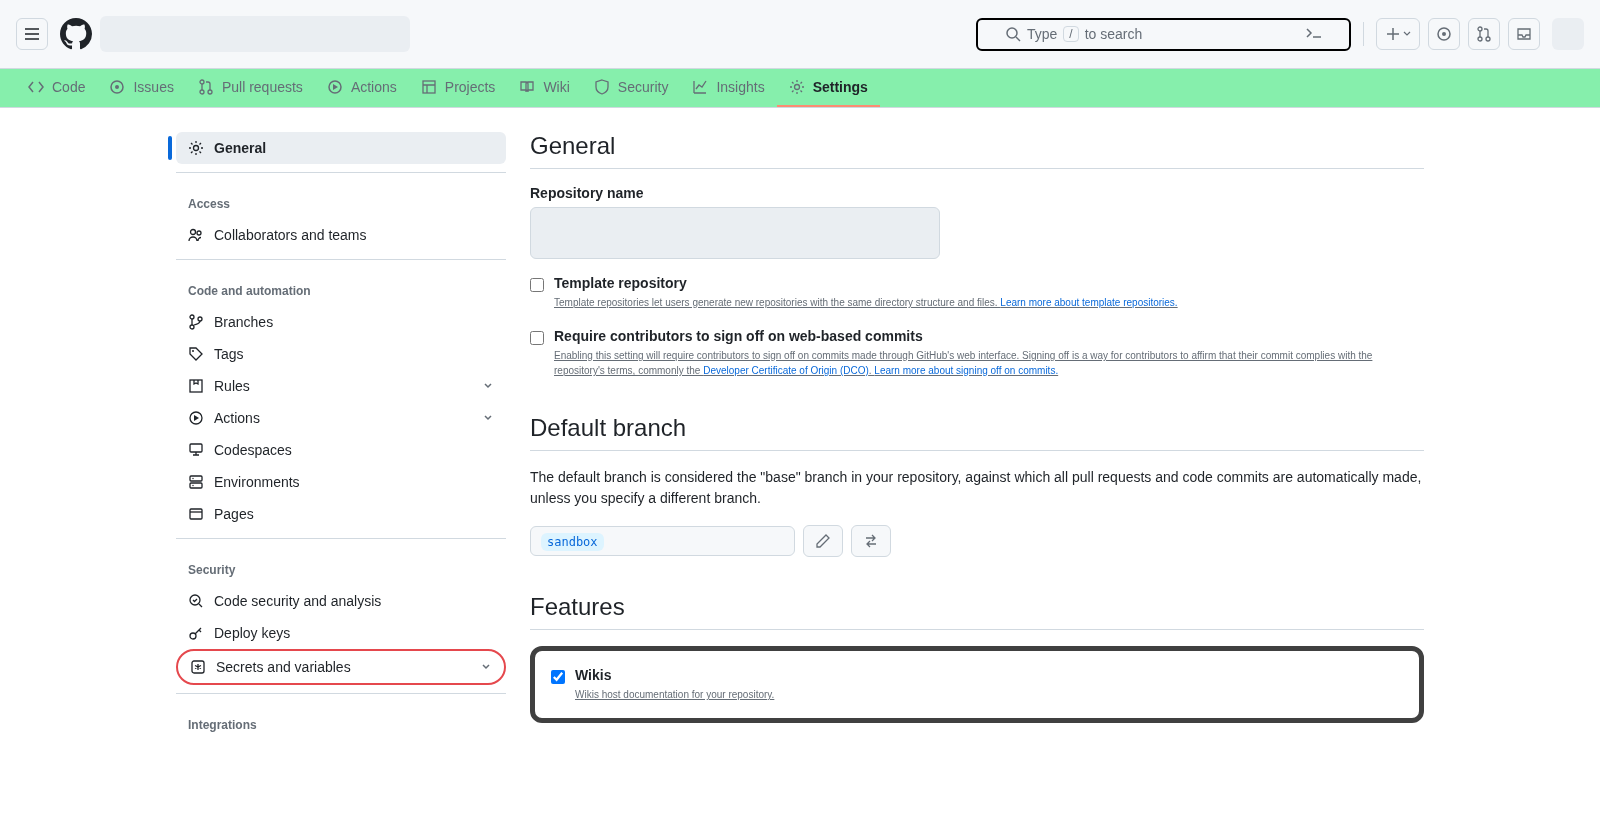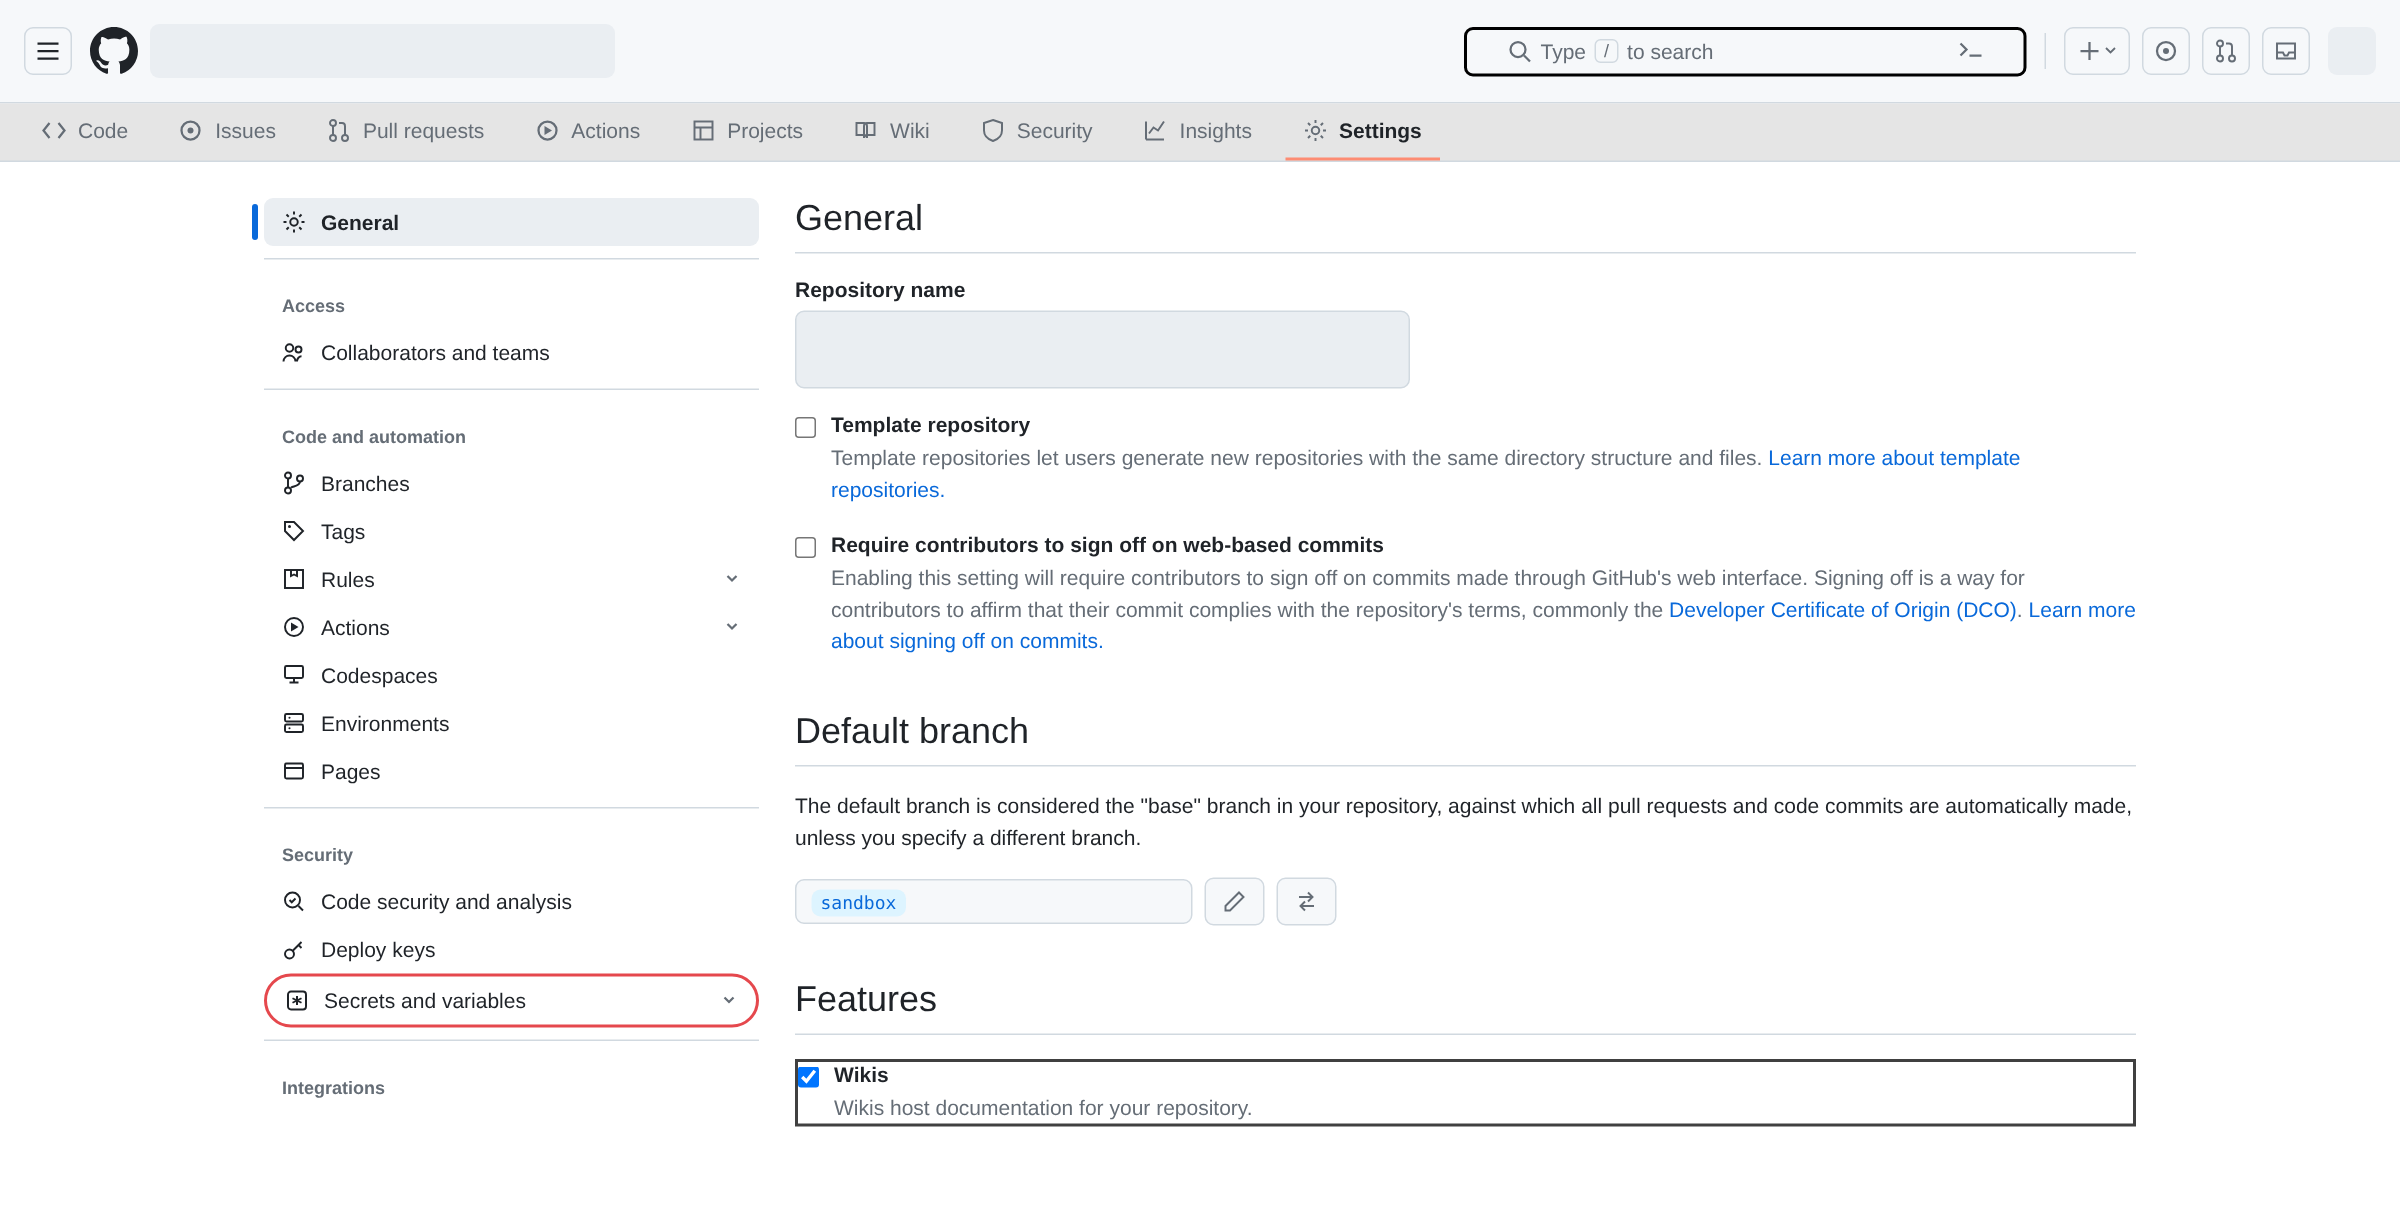--- a/index.html
+++ b/index.html
@@ -10,49 +10,49 @@
 .repo-crumb { width: 310px; height: 36px; background: #eaeef2; border-radius: 6px; }
 .topbar-right { margin-left: auto; display: flex; align-items: center; gap: 8px; }
 .search-box { display: flex; align-items: center; border: 2px solid #000000; border-radius: 6px; padding: 5px 27px; width: 375px; color: #656d76; gap: 6px; }
 .kbd { border: 1px solid #d1d9e0; border-radius: 4px; padding: 0 5px; font-size: 12px; color: #656d76; }
 .search-text { flex: 1; }
 .cmd-icon { color: #656d76; }
 .icon-btn { width: 32px; height: 32px; border: 1px solid #d1d9e0; border-radius: 6px; display: flex; align-items: center; justify-content: center; color: #656d76; cursor: pointer; background:#f6f8fa }
 .icon-btn.wide { width: 44px; gap:2px; }
 .vdiv { width:1px; height: 24px; background: #d1d9e0; margin: 0 4px; }
 .avatar-ph { width: 32px; height: 32px; background: #eaeef2; border-radius: 6px; margin-left: 4px;}
-.repo-nav { display: flex; padding: 0 16px; border-bottom: 1px solid #d1d9e0; background: #e5e5e5; gap: 10px; }
+.repo-nav { display: flex; padding: 0 16px; border-bottom: 1px solid #d1d9e0; background: #86efac; }
 .repo-nav-item { display: flex; align-items: center; gap: 8px; padding: 10px 12px; color: #656d76; cursor: pointer; border-bottom: 2px solid transparent; }
 .repo-nav-item.active { border-bottom: 2px solid #fd8c73; color: #1f2328; font-weight: 600; }
 .repo-nav-item svg { color: #656d76; }
 .main { display: flex; max-width: 1280px; margin: 0 auto; padding: 24px 16px; gap: 24px; }
 .sidebar { width: 330px; flex-shrink: 0; }
 .side-item { display: flex; align-items: center; gap: 10px; padding: 8px 12px; border-radius: 6px; cursor: pointer; color: #1f2328; }
 .side-item.active { background: #eaeef2; font-weight: 600; position: relative; }
 .side-item.active::before { content: ""; position: absolute; left: -8px; top: 4px; bottom: 4px; width: 4px; background: #0969da; border-radius: 2px; }
 .side-group-hd { font-size: 12px; font-weight: 600; color: #656d76; padding: 16px 12px 8px; }
 .side-sep { height: 1px; background: #d1d9e0; margin: 8px 0; }
 .side-item .chev { margin-left: auto; color: #656d76; }
 .highlight-box { border: 2px solid #e5484d; border-radius: 18px; }
 .content { flex: 1; }
 h2.section { font-size: 24px; font-weight: 400; padding-bottom: 8px; border-bottom: 1px solid #d1d9e0; margin-bottom: 16px; }
 .field-label { font-weight: 600; margin-bottom: 6px; display: block; }
 .text-input-ph { width: 410px; height: 52px; background: #eaeef2; border: 1px solid #d1d9e0; border-radius: 6px; margin-bottom: 16px; }
 .check-row { display: flex; gap: 10px; margin-bottom: 18px; }
 .check-row input { margin-top: 3px; width:14px; height:14px; }
 .check-body { flex: 1; }
 .check-title { font-weight: 600; margin-bottom: 4px; }
-.check-desc { color: #656d76; font-size: 14px; line-height: 1.5; }
+.check-desc { color: #656d76; font-size: 10px; line-height: 1.5; text-decoration: underline; }
 a.inline { color: #0969da; text-decoration: none; }
 .branch-desc { color: #1f2328; margin-bottom: 16px; line-height:1.5; }
 .branch-row { display: flex; gap: 8px; align-items: center; }
 .branch-pill { border: 1px solid #d1d9e0; border-radius: 6px; padding: 6px 10px; width: 265px; background:#f6f8fa;}
 .branch-pill code { background: #ddf4ff; color: #0969da; padding: 2px 6px; border-radius: 6px; font-size: 12px; font-family: ui-monospace, monospace; }
 .mini-btn { width: 40px; height: 32px; border: 1px solid #d1d9e0; border-radius: 6px; display: flex; align-items: center; justify-content: center; background: #f6f8fa; cursor: pointer; color:#656d76; }
-.feature-box { border: 2px solid #404040; border-radius: 0; margin-top: 8px; }
+.feature-box { border: 5px solid #404040; border-radius: 12px; padding: 16px; margin-top: 8px; }
 .mt-big { margin-top: 36px; }
 .ic { width:16px; height:16px; display:inline-block; flex-shrink:0; }
 svg { display:block; }
 </style>
 </head>
 <body>
 
 <div class="topbar">
   <div class="hamburger">
     <svg class="ic" viewBox="0 0 16 16">

